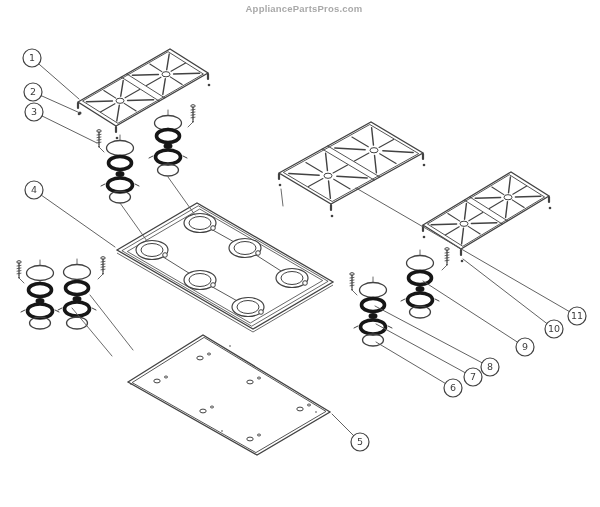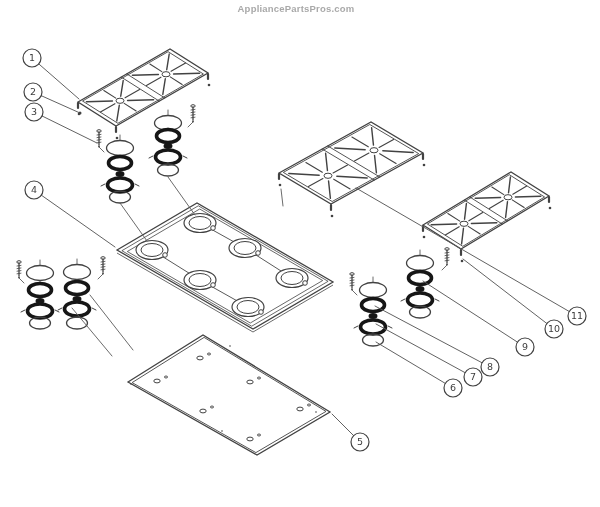--- a/index.html
+++ b/index.html
@@ -1,18 +1,18 @@
 <!DOCTYPE html>
 <html><head>
 <meta charset="utf-8">
 <style>
   html,body{margin:0;padding:0;background:#fff;}
   .page{position:relative;width:600px;height:507px;background:#fff;overflow:hidden;
         font-family:"Liberation Sans","DejaVu Sans",sans-serif;}
-  .watermark{position:absolute;left:236px;top:3px;width:120px;text-align:center;
+  .watermark{position:absolute;left:244px;top:3px;width:120px;text-align:center;
              font-size:9.5px;font-weight:bold;letter-spacing:.2px;color:#a9a9a9;
              font-family:"Liberation Sans","DejaVu Sans",sans-serif;}
   svg{position:absolute;left:0;top:0;}
   svg text{font-family:"DejaVu Sans","Liberation Sans",sans-serif;}
 </style>
 </head>
 <body>
 
 <div class="page">
   <div class="watermark">AppliancePartsPros.com</div>

